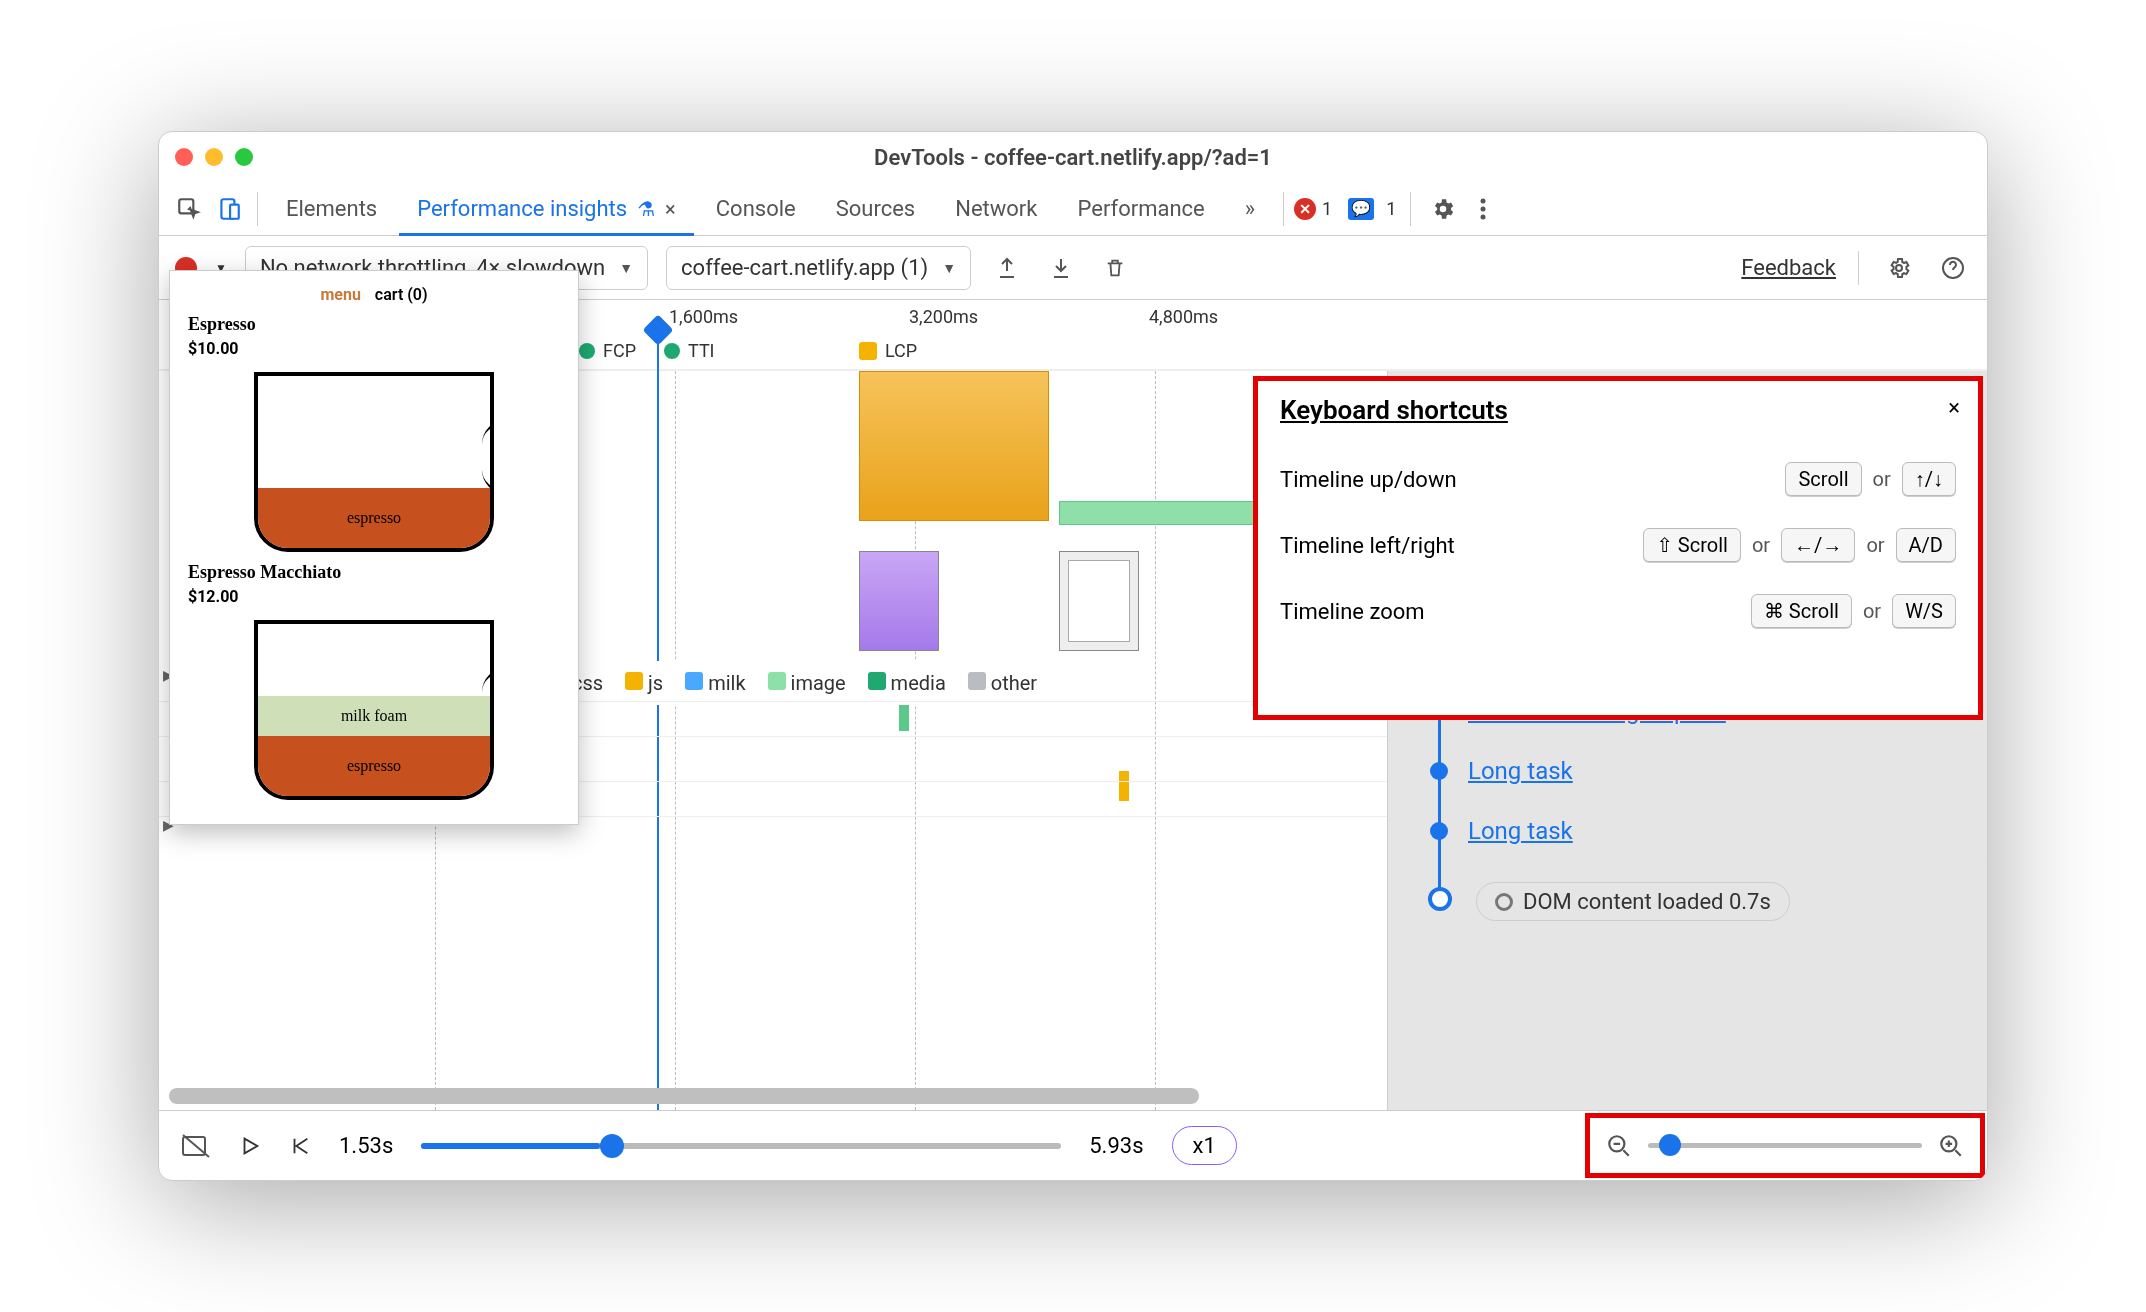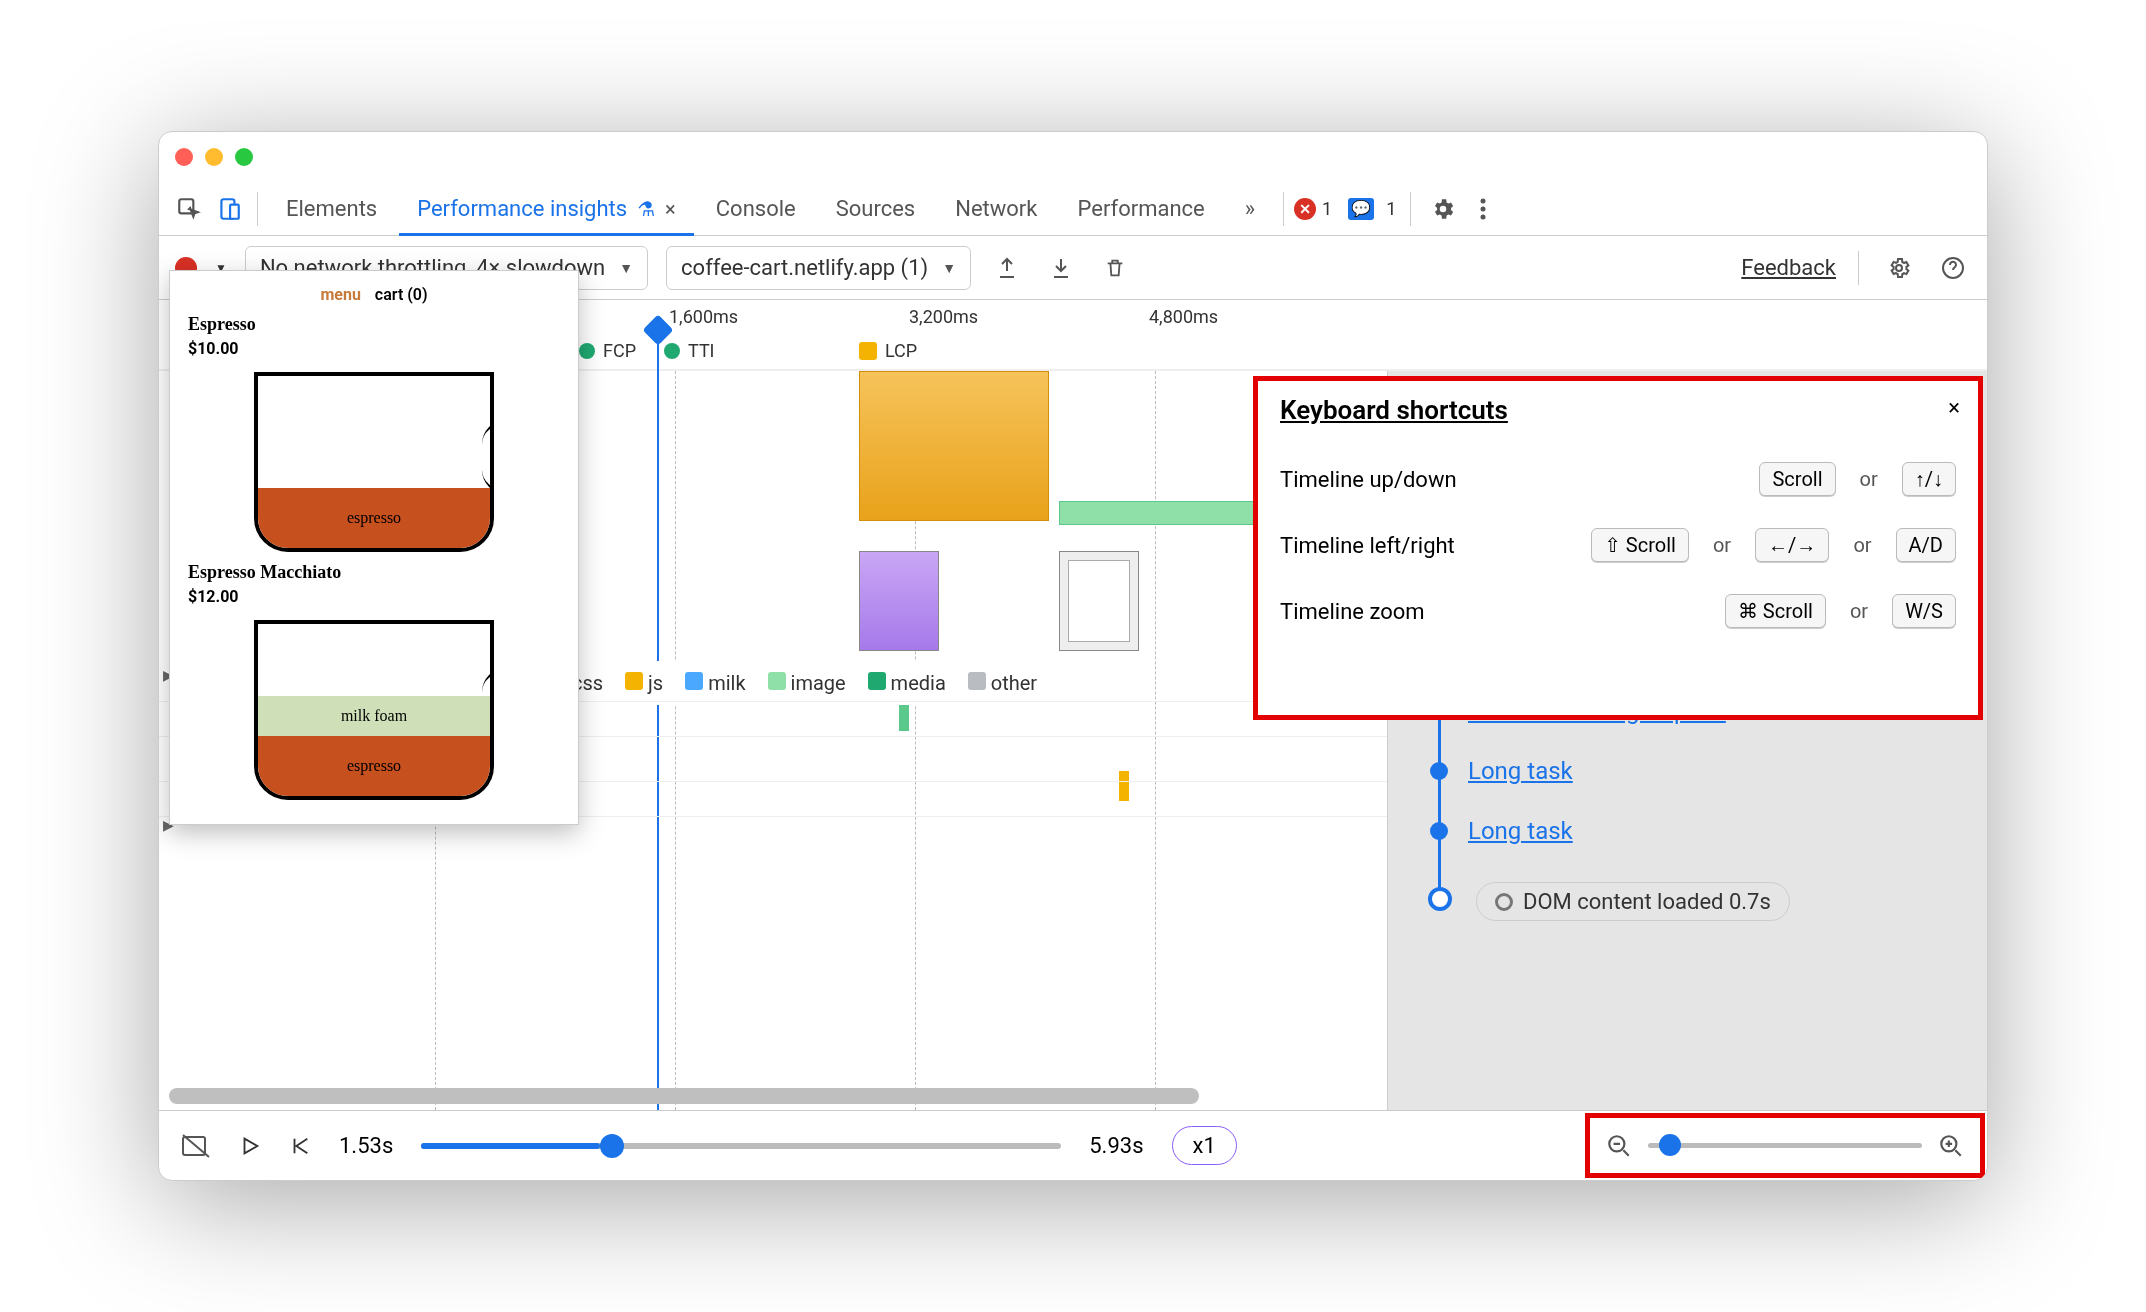--- a/index.html
+++ b/index.html
@@ -52,21 +52,21 @@
   .cup { width:240px; height:180px; border:4px solid #000; border-radius:0 0 34px 34px; margin:14px auto 10px; position:relative; background:#fff; overflow:hidden; }
   .cup .handle { position:absolute; right:-46px; top:44px; width:54px; height:74px; border:4px solid #000; border-radius:24px; border-left:none; }
   .cup .layer { position:absolute; left:0; right:0; text-align:center; font-size:16px; font-family:Georgia,serif; }
   .cup .espresso { bottom:0; height:60px; background:#c6501e; line-height:60px; }
   .cup .milkfoam { bottom:60px; height:40px; background:#cfe0b8; line-height:40px; }
   
   .shortcuts { position:absolute; right:4px; top:76px; width:730px; height:344px; background:#fff; border:5px solid #e30000; padding:14px 22px; }
   .shortcuts h3 { text-decoration:underline; font-size:26px; font-weight:600; margin-bottom:26px; }
   .shortcuts .closex { position:absolute; right:18px; top:14px; font-size:22px; }
   .sc-row { display:flex; align-items:center; justify-content:space-between; height:56px; font-size:22px; margin:10px 0;}
-  .keys { display:flex; align-items:center; gap:24px; font-size:20px; }
+  .keys { display:flex; align-items:center; gap:11px; font-size:20px; }
   .kbd { border:1px solid #bbb; border-radius:6px; padding:4px 12px; background:#f6f6f6; box-shadow:0 1px 0 #ccc; font-size:20px; }
   .or { color:#555; }
   
   .insights { position:absolute; right:10px; top:430px; width:590px; }
   .ins-item { display:flex; align-items:center; gap:20px; height:60px; }
   .ins-dot { width:18px; height:18px; border-radius:50%; background:#1a73e8; }
   .ins-link { color:#1a73e8; text-decoration:underline; font-size:24px; }
   .ins-line { position:absolute; left:8px; top:8px; bottom:-40px; width:3px; background:#1a73e8; }
   .ins-open { position:absolute; left:-2px; bottom:-50px; width:24px; height:24px; border:4px solid #1a73e8; border-radius:50%; background:#fff; }
   .dcl-pill { position:absolute; left:46px; bottom:-60px; border:1px solid #ccc; border-radius:24px; padding:6px 18px; font-size:22px; color:#333; display:flex; align-items:center; gap:10px; }
@@ -88,20 +88,21 @@
 
 <div class="shadow-wrap">
 <div class="window">
 
   <div class="titlebar">
     <div class="traffic">
       <div class="tl red"></div>
       <div class="tl yellow"></div>
       <div class="tl green"></div>
     </div>
+    <div class="wtitle">DevTools - coffee-cart.netlify.app/?ad=1</div>
   </div>
 
   <div class="tabs">
     <div class="iconbtn">
       <svg width="26" height="26" viewBox="0 0 24 24" fill="none" stroke="#555" stroke-width="2">
             <rect x="3" y="3" width="13" height="13" rx="2"></rect>
             <path d="M12 12l8 3-3 1-1 3-3-8z" fill="#555"></path>
           </svg>
     </div>
     <div class="iconbtn" style="color:#1a73e8">

